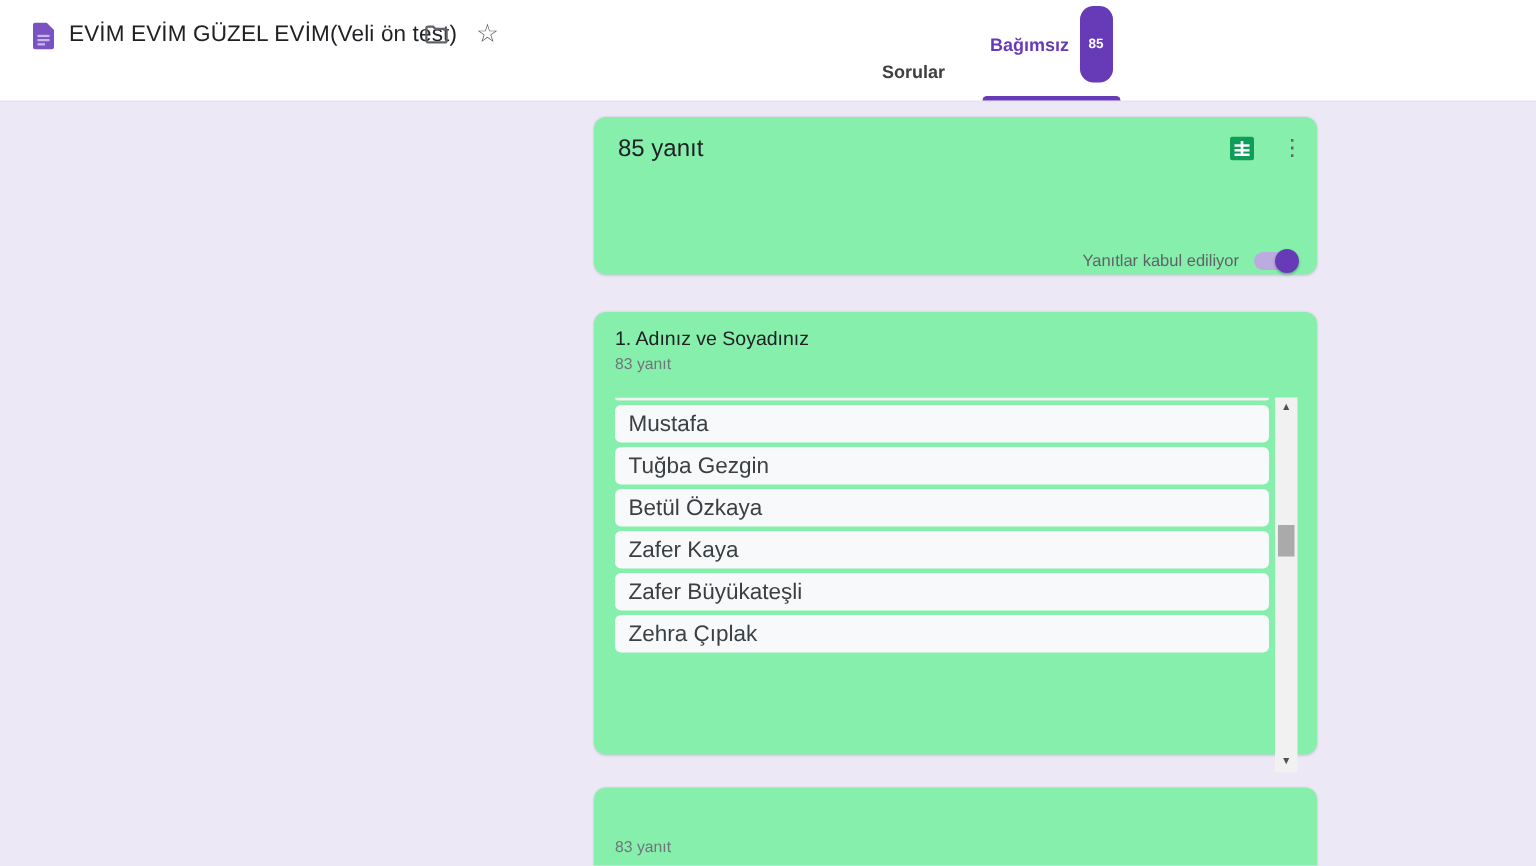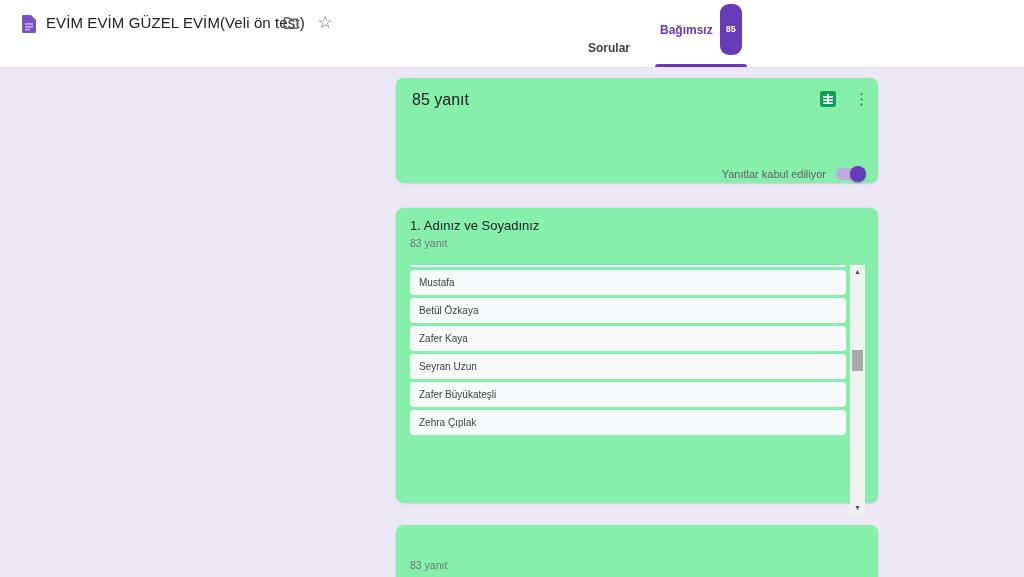--- a/index.html
+++ b/index.html
@@ -47,21 +47,21 @@
   .summary-tab.active { color:#673ab7; }
   .summary-tab .tab-underline { left:50%; right:auto; width:36px; margin-left:-18px; }
 
   
   .card-q1 { top:196px; height:295px;margin-top:12px; }
   .q-title { position:absolute; left:14px; top:10px; font-size:13px; color:#202124; }
   .q-count { position:absolute; left:14px; top:29px; font-size:10.5px; color:#70757a; }
   .answers { position:absolute; left:14px; top:57px; width:436px; height:250px; overflow:hidden; }
   .answer-sliver { height:2px; background:#f1f3f4; border-radius:0 0 3px 3px; margin-bottom:3px; }
   .answer-row { height:25px; margin-bottom:3px; background:#f8f9fa; border-radius:4px;
-    font-size:10px; color:#3c4043; line-height:25px; padding-left:9px; white-space:nowrap; overflow:hidden; }
+    font-size:15px; color:#3c4043; line-height:25px; padding-left:9px; white-space:nowrap; overflow:hidden; }
   .scrollbar { position:absolute; right:13px; top:57px; width:15px; height:250px; background:#f1f1f1; }
   .sb-arrow { position:absolute; left:0; width:15px; height:14px; color:#505050;
     font-size:7px; text-align:center; line-height:14px; cursor:pointer; }
   .sb-up { top:0; } .sb-down { bottom:0; }
   .sb-thumb { position:absolute; left:2px; top:85px; width:11px; height:21px; background:#aaaaaa; cursor:pointer; }
 
   
   .card-q2 { top:525px; height:90px; }
 </style>
 </head>
@@ -113,23 +113,23 @@
       </div>
     </div>
   </div>
 
   <div class="card card-q1">
     <div class="q-title">1. Adınız ve Soyadınız</div>
     <div class="q-count">83 yanıt</div>
     <div class="answers">
       <div class="answer-sliver"></div>
       <div class="answer-row">Mustafa</div>
+      <div class="answer-row">Tuğba Gezgin</div>
       <div class="answer-row">Betül Özkaya</div>
       <div class="answer-row">Zafer Kaya</div>
-      <div class="answer-row">Seyran Uzun</div>
       <div class="answer-row">Zafer Büyükateşli</div>
       <div class="answer-row">Zehra Çıplak</div>
     </div>
     <div class="scrollbar">
       <div class="sb-arrow sb-up">▲</div>
       <div class="sb-thumb"></div>
       <div class="sb-arrow sb-down">▼</div>
     </div>
   </div>
 

